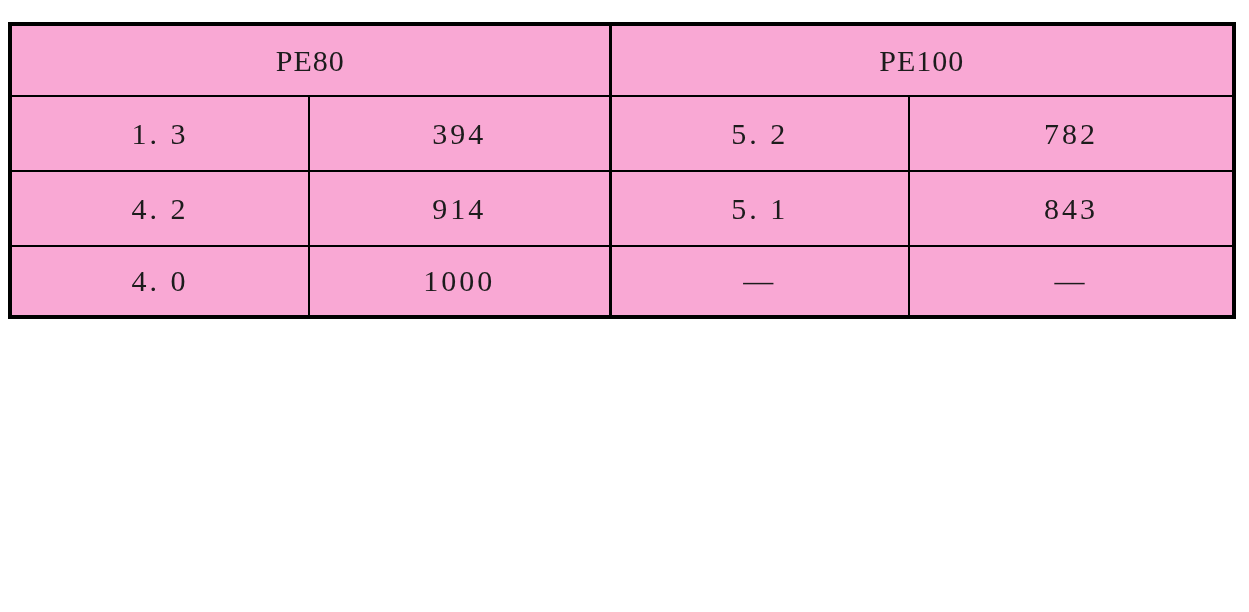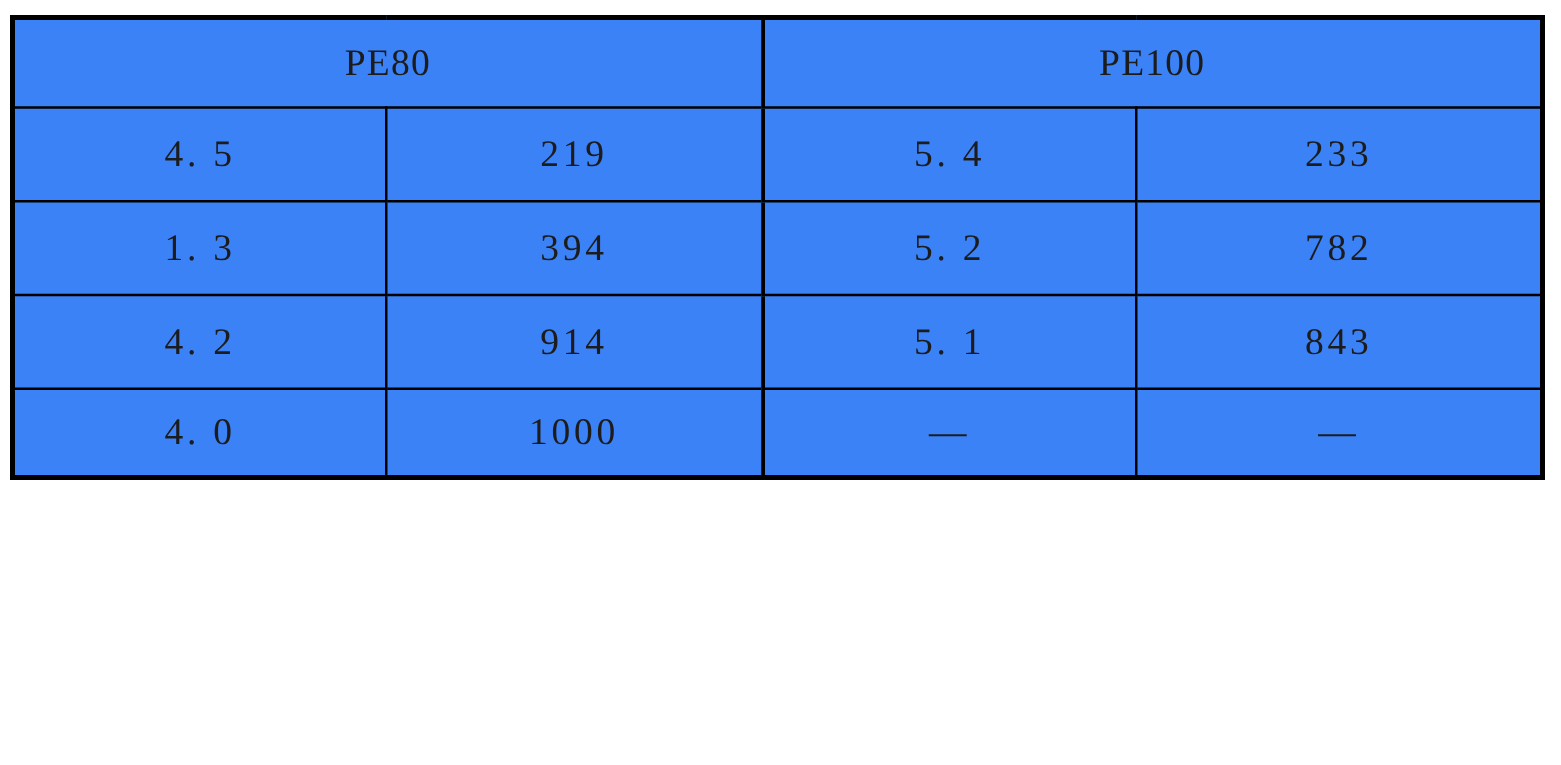--- a/index.html
+++ b/index.html
@@ -12,26 +12,26 @@
     width: 1249px;
     height: 612px;
     background: #ffffff;
     font-family: "Liberation Serif", "DejaVu Serif", serif;
     color: #1c1c1c;
     overflow: hidden;
   }
   table.data-table {
     position: absolute;
     left: 8px;
-    top: 12px;
+    top: 22px;
     width: 1224px;
     border-collapse: collapse;
     table-layout: fixed;
     border: 4px solid #000000;
-    background: #3b82f6;
+    background: #f9a8d4;
   }
   table.data-table td {
     border: 2px solid #000000;
     text-align: center;
     vertical-align: middle;
     font-size: 30px;
     padding: 0;
     overflow: hidden;
     white-space: nowrap;
   }
@@ -61,26 +61,20 @@
       <col style="width:301px">
       <col style="width:299px">
       <col style="width:325px">
     </colgroup>
     <tbody>
       <tr class="group-row">
         <td colspan="2" class="group-title">PE80</td>
         <td colspan="2" class="group-title sep">PE100</td>
       </tr>
       <tr class="data-row">
-        <td class="num">4. 5</td>
-        <td class="num">219</td>
-        <td class="num sep">5. 4</td>
-        <td class="num">233</td>
-      </tr>
-      <tr class="data-row">
         <td class="num">1. 3</td>
         <td class="num">394</td>
         <td class="num sep">5. 2</td>
         <td class="num">782</td>
       </tr>
       <tr class="data-row">
         <td class="num">4. 2</td>
         <td class="num">914</td>
         <td class="num sep">5. 1</td>
         <td class="num">843</td>

